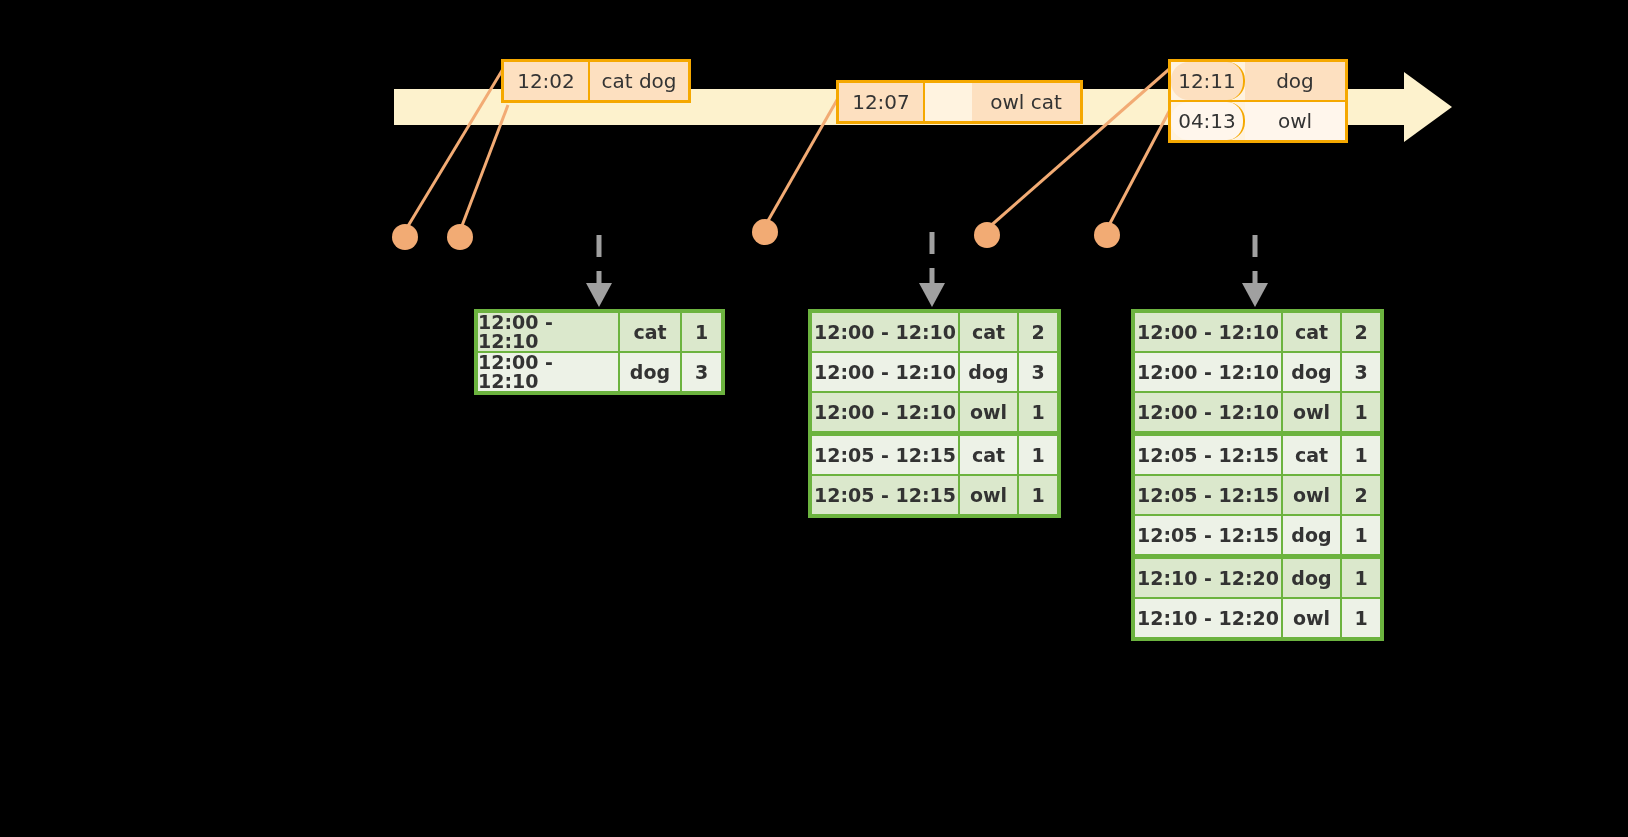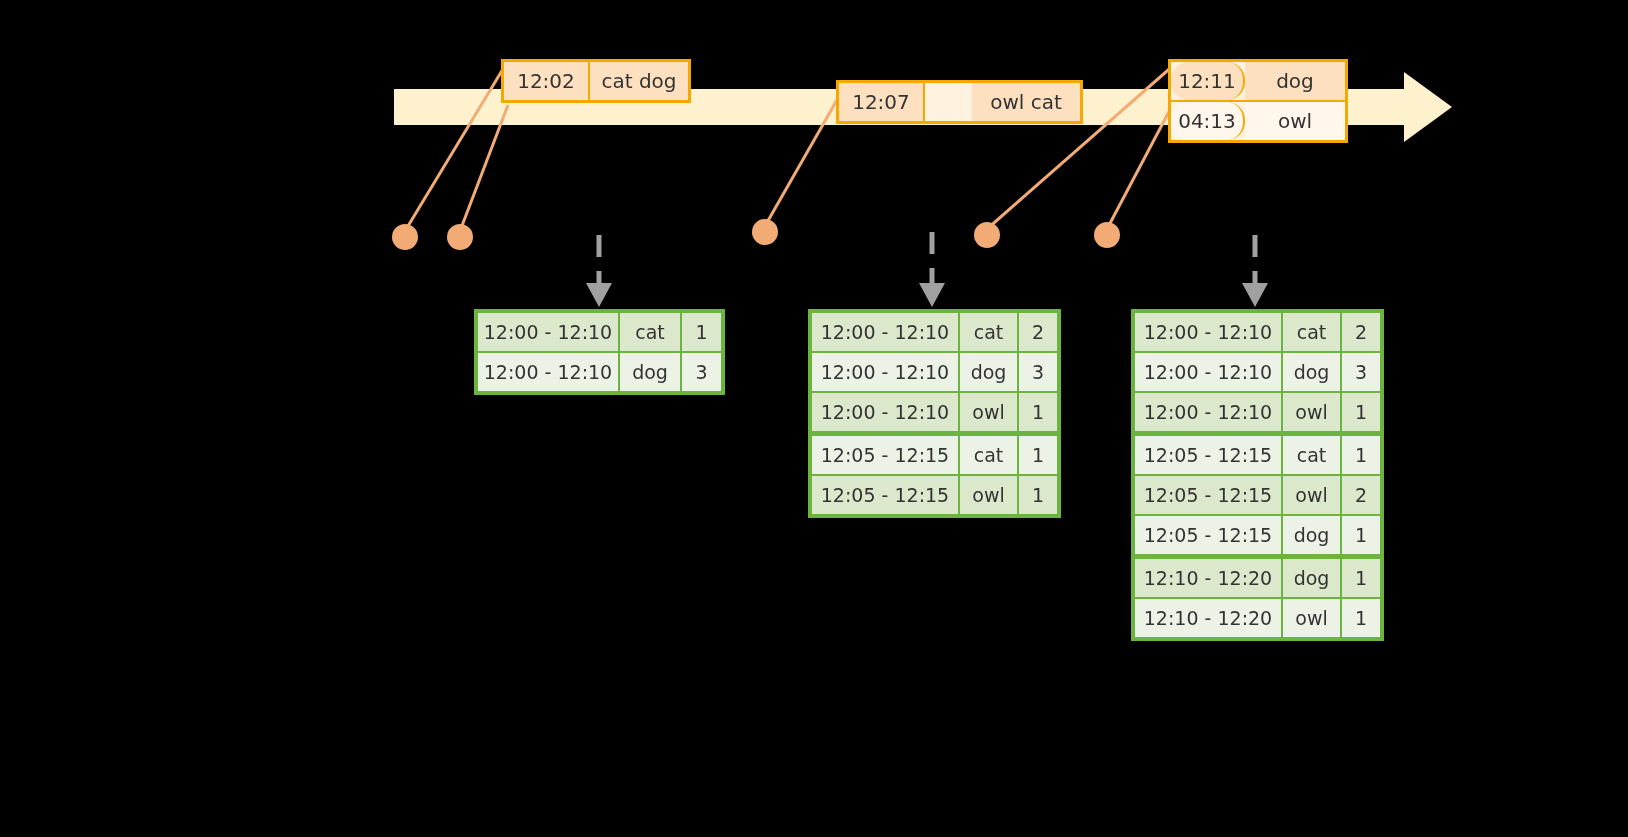--- a/index.html
+++ b/index.html
@@ -97,20 +97,21 @@
   #evt-group-2 { left: 1168px; top: 59px; }
   #evt-group-2 .evt-cell.time  { width: 74px; border-radius: 18px; }
   #evt-group-2 .evt-cell.words { width: 100px; }
 
   
   .res-table {
     position: absolute;
     border: 4px solid #6cb33f;
     box-sizing: border-box;
     background: #0f172a;
+    font-weight: bold;
   }
   .res-row {
     display: flex;
     height: 38px;
   }
   .res-row + .res-row { border-top: 2px solid #6cb33f; }
   .res-row.groupend + .res-row { border-top: 5px solid #6cb33f; }
   .res-row.shade .res-cell { background: #dbe8cc; }
   .res-row.light .res-cell { background: #edf2e7; }
   .res-cell {

